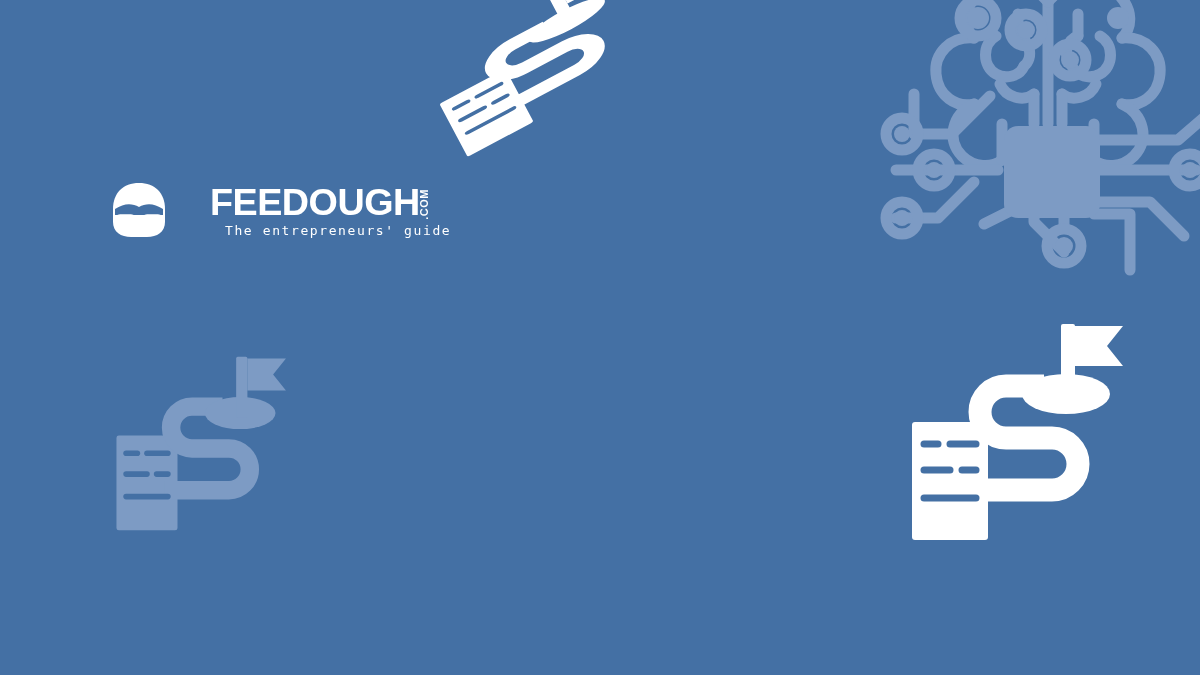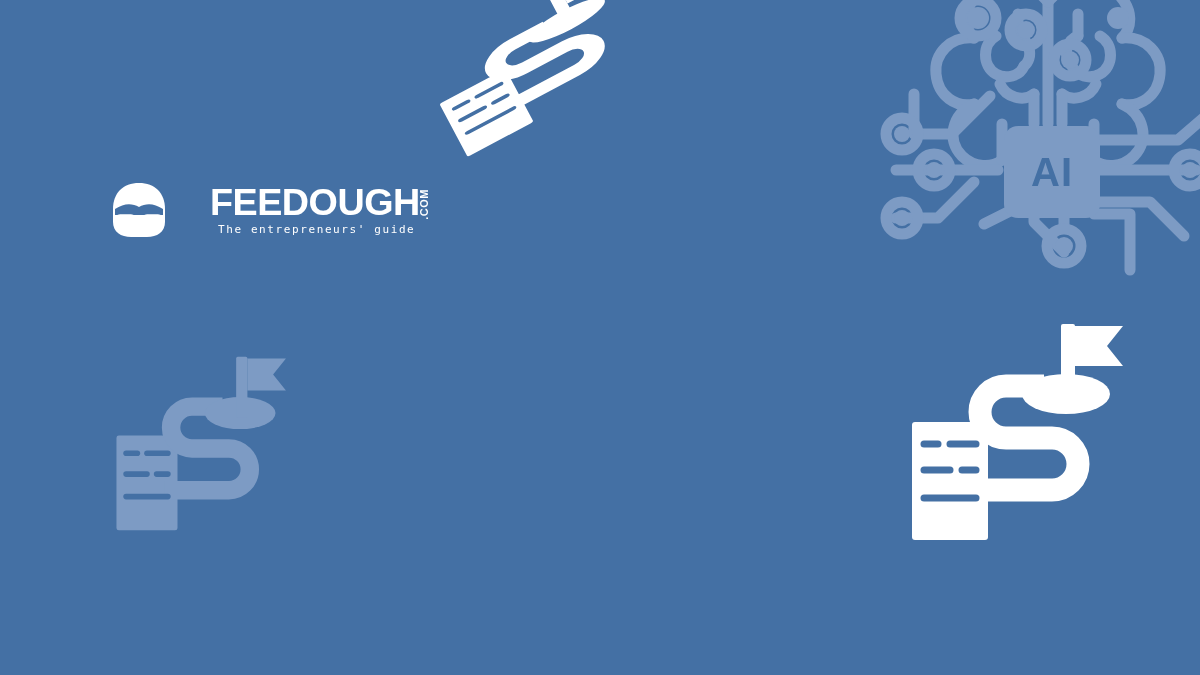--- a/index.html
+++ b/index.html
@@ -113,25 +113,25 @@
     writing-mode: vertical-rl;
     transform: rotate(180deg);
     margin-left: 3px;
     margin-top: 1px;
     line-height: 1;
     white-space: nowrap;
   }
 
   .logo-tagline {
     font-family: "DejaVu Sans Mono", monospace;
-    font-size: 11px;
+    font-size: 13px;
     letter-spacing: 1.6px;
     color: #ffffff;
     margin-top: 3px;
-    margin-left: 8px;
+    margin-left: 15px;
     white-space: nowrap;
   }
 
   
   .headline {
     position: absolute;
     left: 106px;
     top: 286px;
     font-family: "Liberation Sans", sans-serif;
     font-weight: 700;
@@ -204,25 +204,20 @@
       <path d="M156 196 L156 248 L186 278"></path>
       <path d="M186 196 L186 252"></path>
       <circle cx="186" cy="272" r="9" fill="#7d9bc4" stroke="none"></circle>
       <circle cx="186" cy="272" r="17"></circle>
       <path d="M142 232 L106 250"></path>
       <path d="M216 240 L252 240 L252 296"></path>
 
       <rect x="126" y="152" width="96" height="92" rx="14" fill="#7d9bc4" stroke="none"></rect>
     </svg>
     
-    <div style="position:absolute; left:126px; top:152px; width:96px; height:92px;
-                display:flex; align-items:center; justify-content:center;">
-      <span style="font-family:'Liberation Sans',sans-serif; font-weight:700; font-size:40px;
-                   letter-spacing:1px; color:#4470a4;">AI</span>
-    </div>
   </div>
 
   <div class="art art-roadmap-top">
     <svg viewBox="0 0 236 244" width="232" height="124" preserveAspectRatio="none">
       <g fill="#ffffff">
 
         <rect x="14" y="104" width="76" height="118" rx="3"></rect>
 
         <path d="M74 172 h80 a26 26 0 0 0 0 -52 h-46 a26 26 0 0 1 0 -52 h38" fill="none" stroke="#ffffff" stroke-width="23" stroke-linecap="butt"></path>
 

